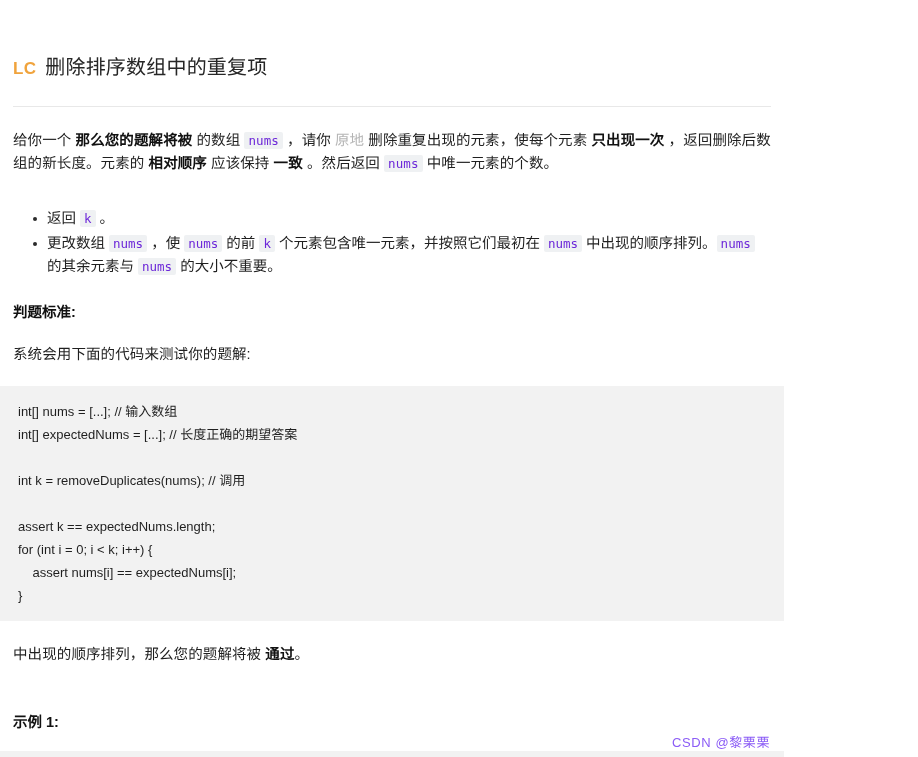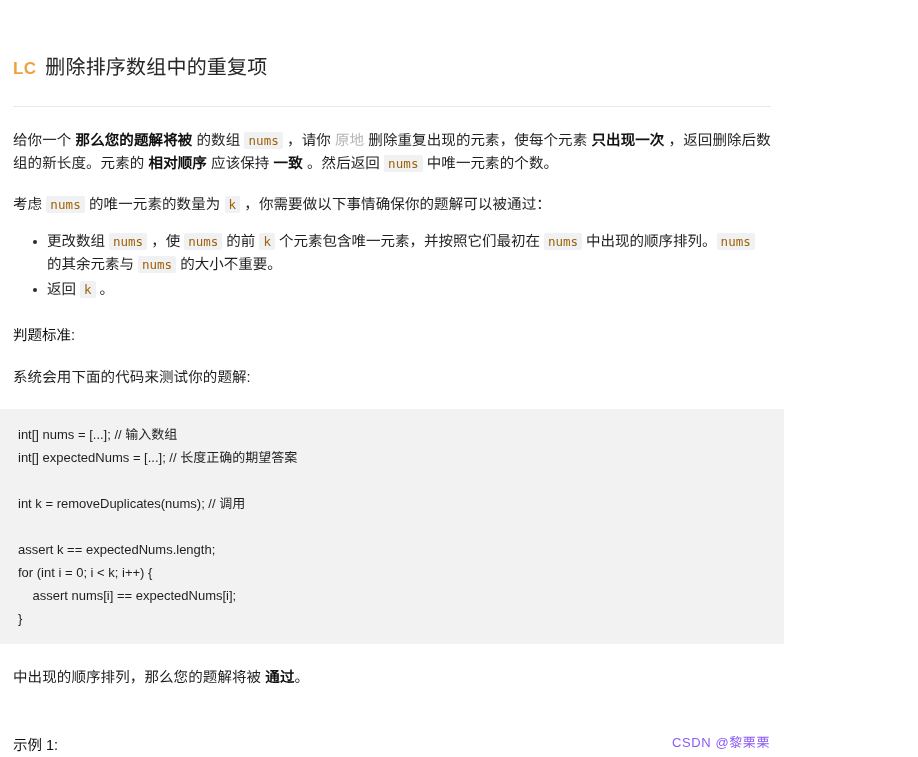--- a/index.html
+++ b/index.html
@@ -72,21 +72,21 @@
   .sp-44 { height: 44px; }
 
   b, strong { font-weight: 700; color: #111; }
 
   code.chip {
     font-family: "DejaVu Sans Mono", "Liberation Mono", monospace;
     font-size: 12.5px;
     background: #eff1f3;
     border-radius: 2px;
     padding: 1px 4px;
-    color: #a16207;
+    color: #6d28d9;
     white-space: nowrap;
   }
   .muted {
     color: #b5b5b5;
   }
 
   ul.bullets {
     margin: 0;
     padding-left: 34px;
     list-style: none;
@@ -130,21 +130,21 @@
     padding: 13px 18px 14px 18px;
     box-sizing: border-box;
     font-size: 13.5px;
     line-height: 23px;
     color: #1f1f1f;
   }
   .ex-line { white-space: normal; }
 
   h3.sec-title {
     font-size: 14.5px;
-    font-weight: 400;
+    font-weight: 700;
     margin: 0;
     color: #111;
   }
 
   
   .watermark {
     position: absolute;
     right: 14px;
     bottom: 6px;
     font-size: 13px;
@@ -166,27 +166,26 @@
   <hr class="header-rule">
 
   <div class="content">
 
     <div class="sp-22"></div>
 
     <p class="para"><span>给你一个 </span><b>那么您的题解将被</b><span> 的数组 </span><code class="chip">nums</code><span> ，请你 </span><span class="muted">原地</span><span> 删除重复出现的元素，使每个元素 </span><b>只出现一次</b><span> ，返回删除后数组的新长度。元素的 </span><b>相对顺序</b><span> 应该保持 </span><b>一致</b><span> 。然后返回 </span><code class="chip">nums</code><span> 中唯一元素的个数。</span></p>
 
     <div class="sp-18"></div>
 
-    <p class="para"><span>考虑 </span><code class="chip">nums</code><span> 的唯一元素的数量为 </span><code class="chip">k</code><span> ，你需要做以下事情确保你的题解可以被通过：</span></p>
 
     <div class="sp-14"></div>
 
     <ul class="bullets">
+      <li><span>返回 </span><code class="chip">k</code><span> 。</span></li>
       <li><span>更改数组 </span><code class="chip">nums</code><span> ，使 </span><code class="chip">nums</code><span> 的前 </span><code class="chip">k</code><span> 个元素包含唯一元素，并按照它们最初在 </span><code class="chip">nums</code><span> 中出现的顺序排列。</span><code class="chip">nums</code><span> 的其余元素与 </span><code class="chip">nums</code><span> 的大小不重要。</span></li>
-      <li><span>返回 </span><code class="chip">k</code><span> 。</span></li>
     </ul>
 
     <div class="sp-20"></div>
 
     <h3 class="sec-title">判题标准:</h3>
 
     <div class="sp-22"></div>
 
     <p class="para">系统会用下面的代码来测试你的题解:</p>
 

